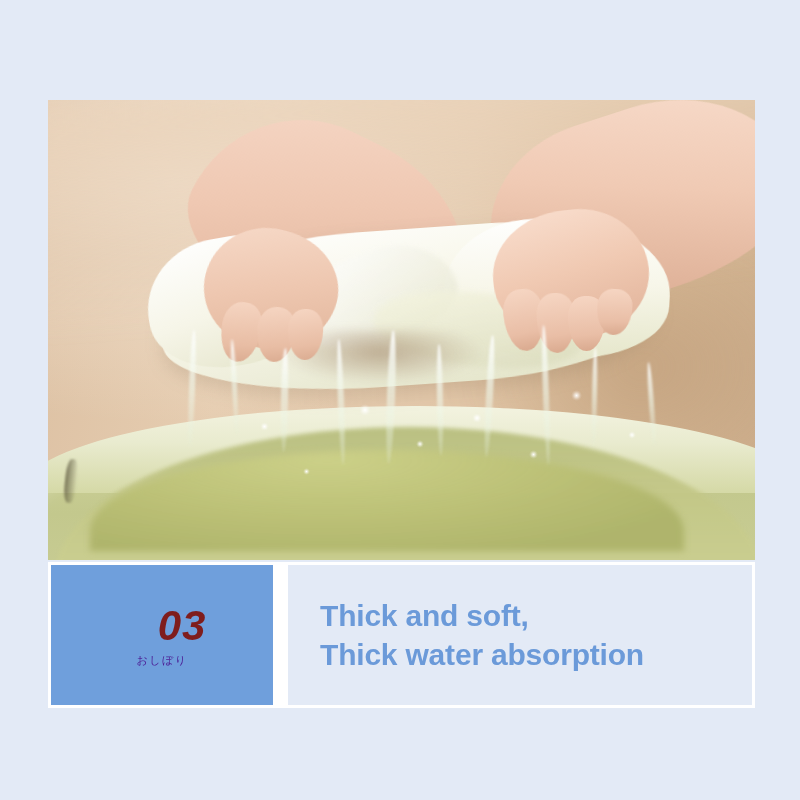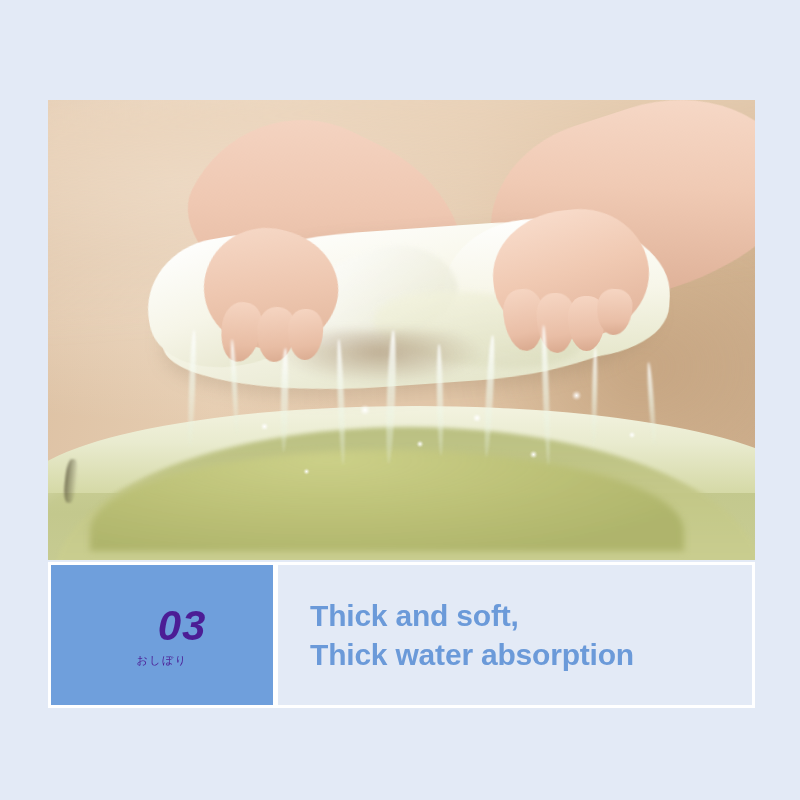--- a/index.html
+++ b/index.html
@@ -278,38 +278,38 @@
   .badge {
     width: 222px;
     background: #6f9fdc;
     display: flex;
     flex-direction: column;
     align-items: center;
     justify-content: center;
     flex: none;
   }
   .badge-number {
-    color: #4c1d95;
+    color: #7f1d1d;
     font-size: 42px;
     font-weight: bold;
     font-style: italic;
     line-height: 1;
     letter-spacing: 1px;
     margin-bottom: 8px;
     margin-left: 40px;
   }
   .badge-sub {
     color: #4c1d95;
     font-size: 11px;
     letter-spacing: 1.5px;
     line-height: 1;
   }
   .caption-panel {
     flex: 1;
-    margin-left: 5px;
+    margin-left: 15px;
     background: #e3eaf6;
     display: flex;
     flex-direction: column;
     justify-content: center;
     padding-left: 32px;
     box-sizing: border-box;
   }
   .caption-line {
     color: #6b9ad9;
     font-size: 30px;

